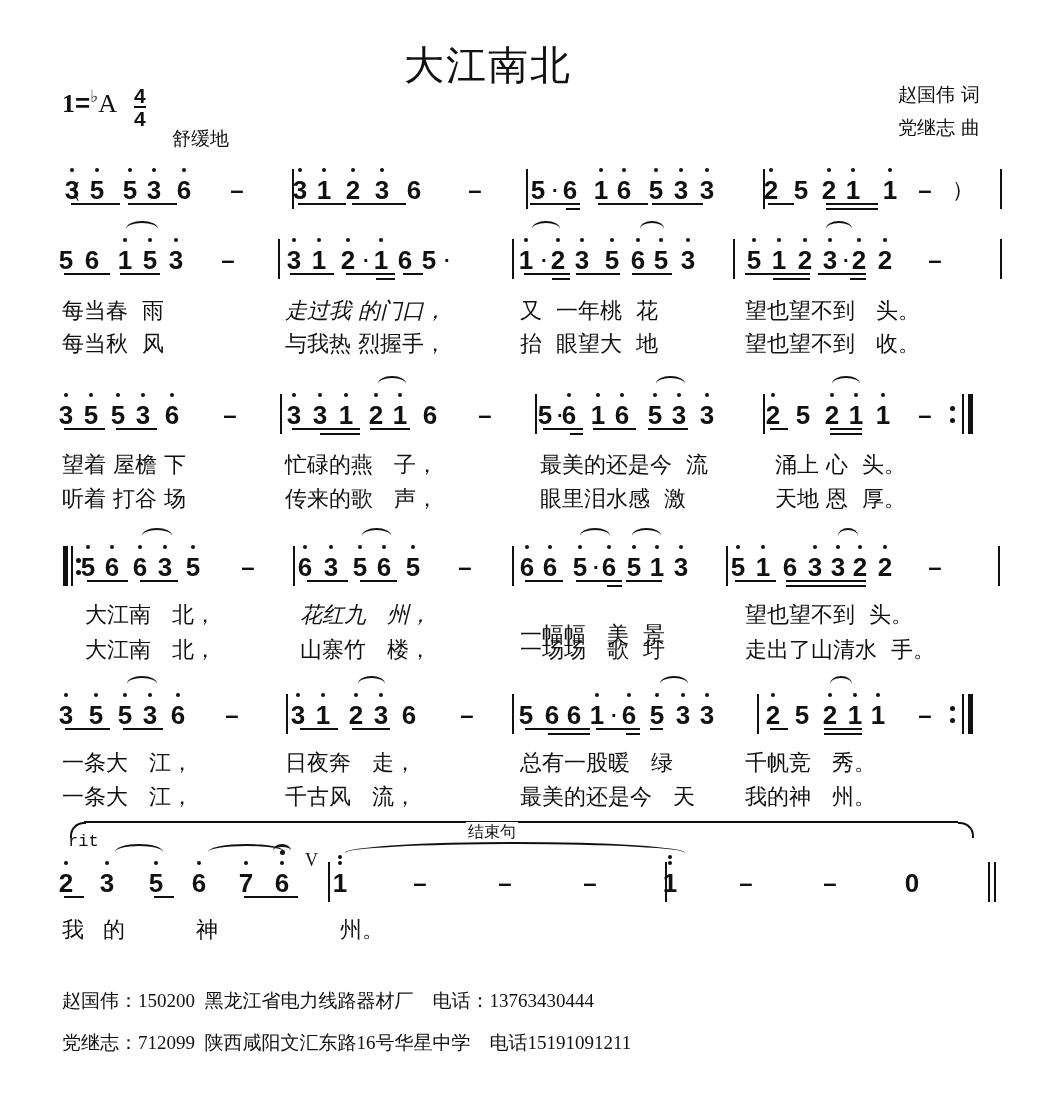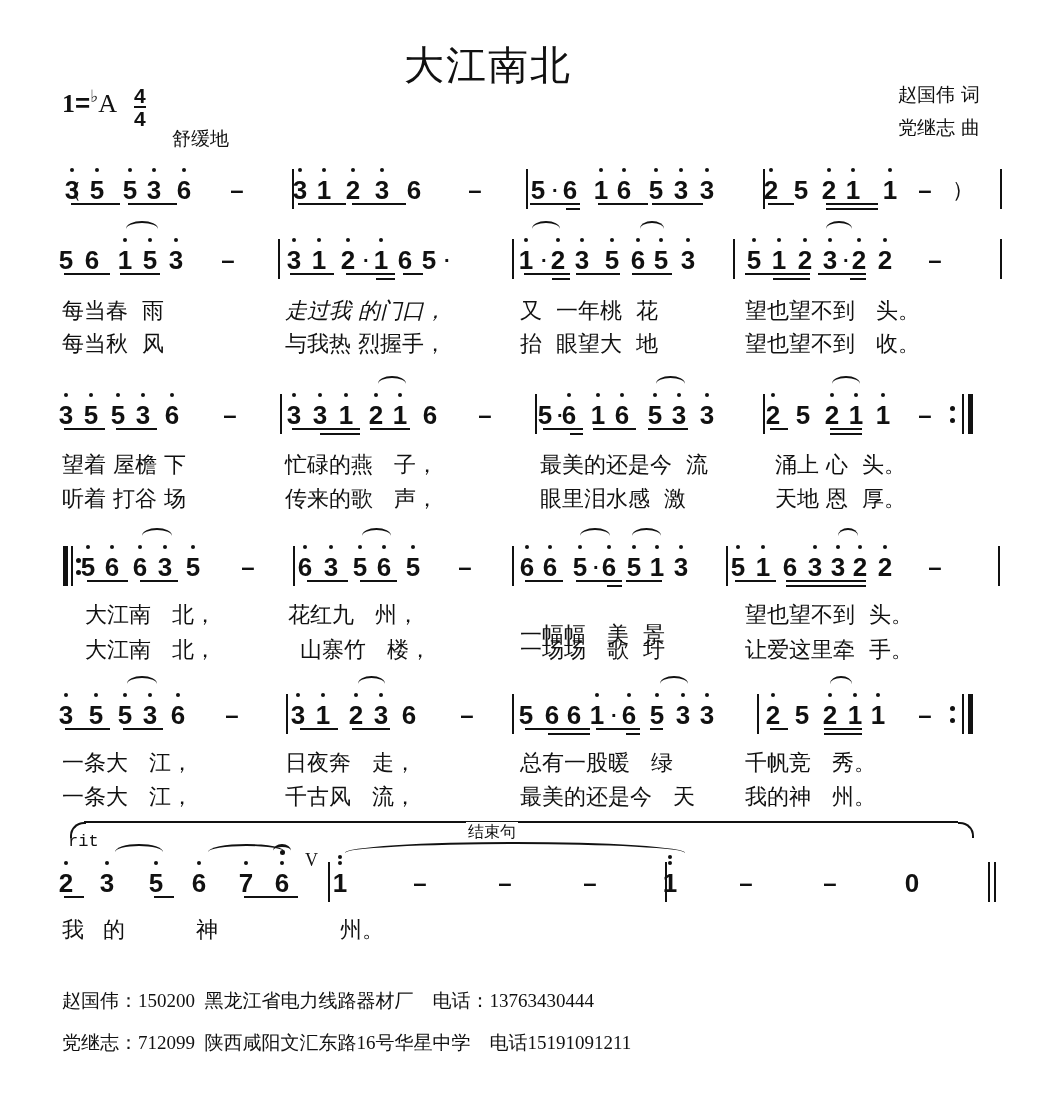--- a/index.html
+++ b/index.html
@@ -377,27 +377,27 @@
 <div class="lyric" style="left: 745px; top: 329px;">望也望不到   收。</div>
 <div class="lyric" style="left: 62px; top: 450px;">望着 屋檐 下</div>
 <div class="lyric" style="left: 285px; top: 450px;">忙碌的燕   子，</div>
 <div class="lyric" style="left: 540px; top: 450px;">最美的还是今  流</div>
 <div class="lyric" style="left: 775px; top: 450px;">涌上 心  头。</div>
 <div class="lyric" style="left: 62px; top: 484px;">听着 打谷 场</div>
 <div class="lyric" style="left: 285px; top: 484px;">传来的歌   声，</div>
 <div class="lyric" style="left: 540px; top: 484px;">眼里泪水感  激</div>
 <div class="lyric" style="left: 775px; top: 484px;">天地 恩  厚。</div>
 <div class="lyric" style="left: 85px; top: 600px;">大江南   北，</div>
-<div class="lyric" style="left: 288px; top: 600px;">花红九   州，</div>
+<div class="lyric" style="left: 300px; top: 600px; font-style: italic;">花红九   州，</div>
 <div class="lyric" style="left: 520px; top: 600px; margin-top: 20px;">一幅幅   美  景</div>
 <div class="lyric" style="left: 745px; top: 600px;">望也望不到  头。</div>
 <div class="lyric" style="left: 85px; top: 635px;">大江南   北，</div>
 <div class="lyric" style="left: 300px; top: 635px;">山寨竹   楼，</div>
 <div class="lyric" style="left: 520px; top: 635px;">一场场   歌  圩</div>
-<div class="lyric" style="left: 745px; top: 635px;">让爱这里牵  手。</div>
+<div class="lyric" style="left: 745px; top: 635px;">走出了山清水  手。</div>
 <div class="lyric" style="left: 62px; top: 748px;">一条大   江，</div>
 <div class="lyric" style="left: 285px; top: 748px;">日夜奔   走，</div>
 <div class="lyric" style="left: 520px; top: 748px;">总有一股暖   绿</div>
 <div class="lyric" style="left: 745px; top: 748px;">千帆竞   秀。</div>
 <div class="lyric" style="left: 62px; top: 782px;">一条大   江，</div>
 <div class="lyric" style="left: 285px; top: 782px;">千古风   流，</div>
 <div class="lyric" style="left: 520px; top: 782px;">最美的还是今   天</div>
 <div class="lyric" style="left: 745px; top: 782px;">我的神   州。</div>
 <div class="lyric" style="left: 62px; top: 915px;">我</div>
 <div class="lyric" style="left: 103px; top: 915px;">的</div>

